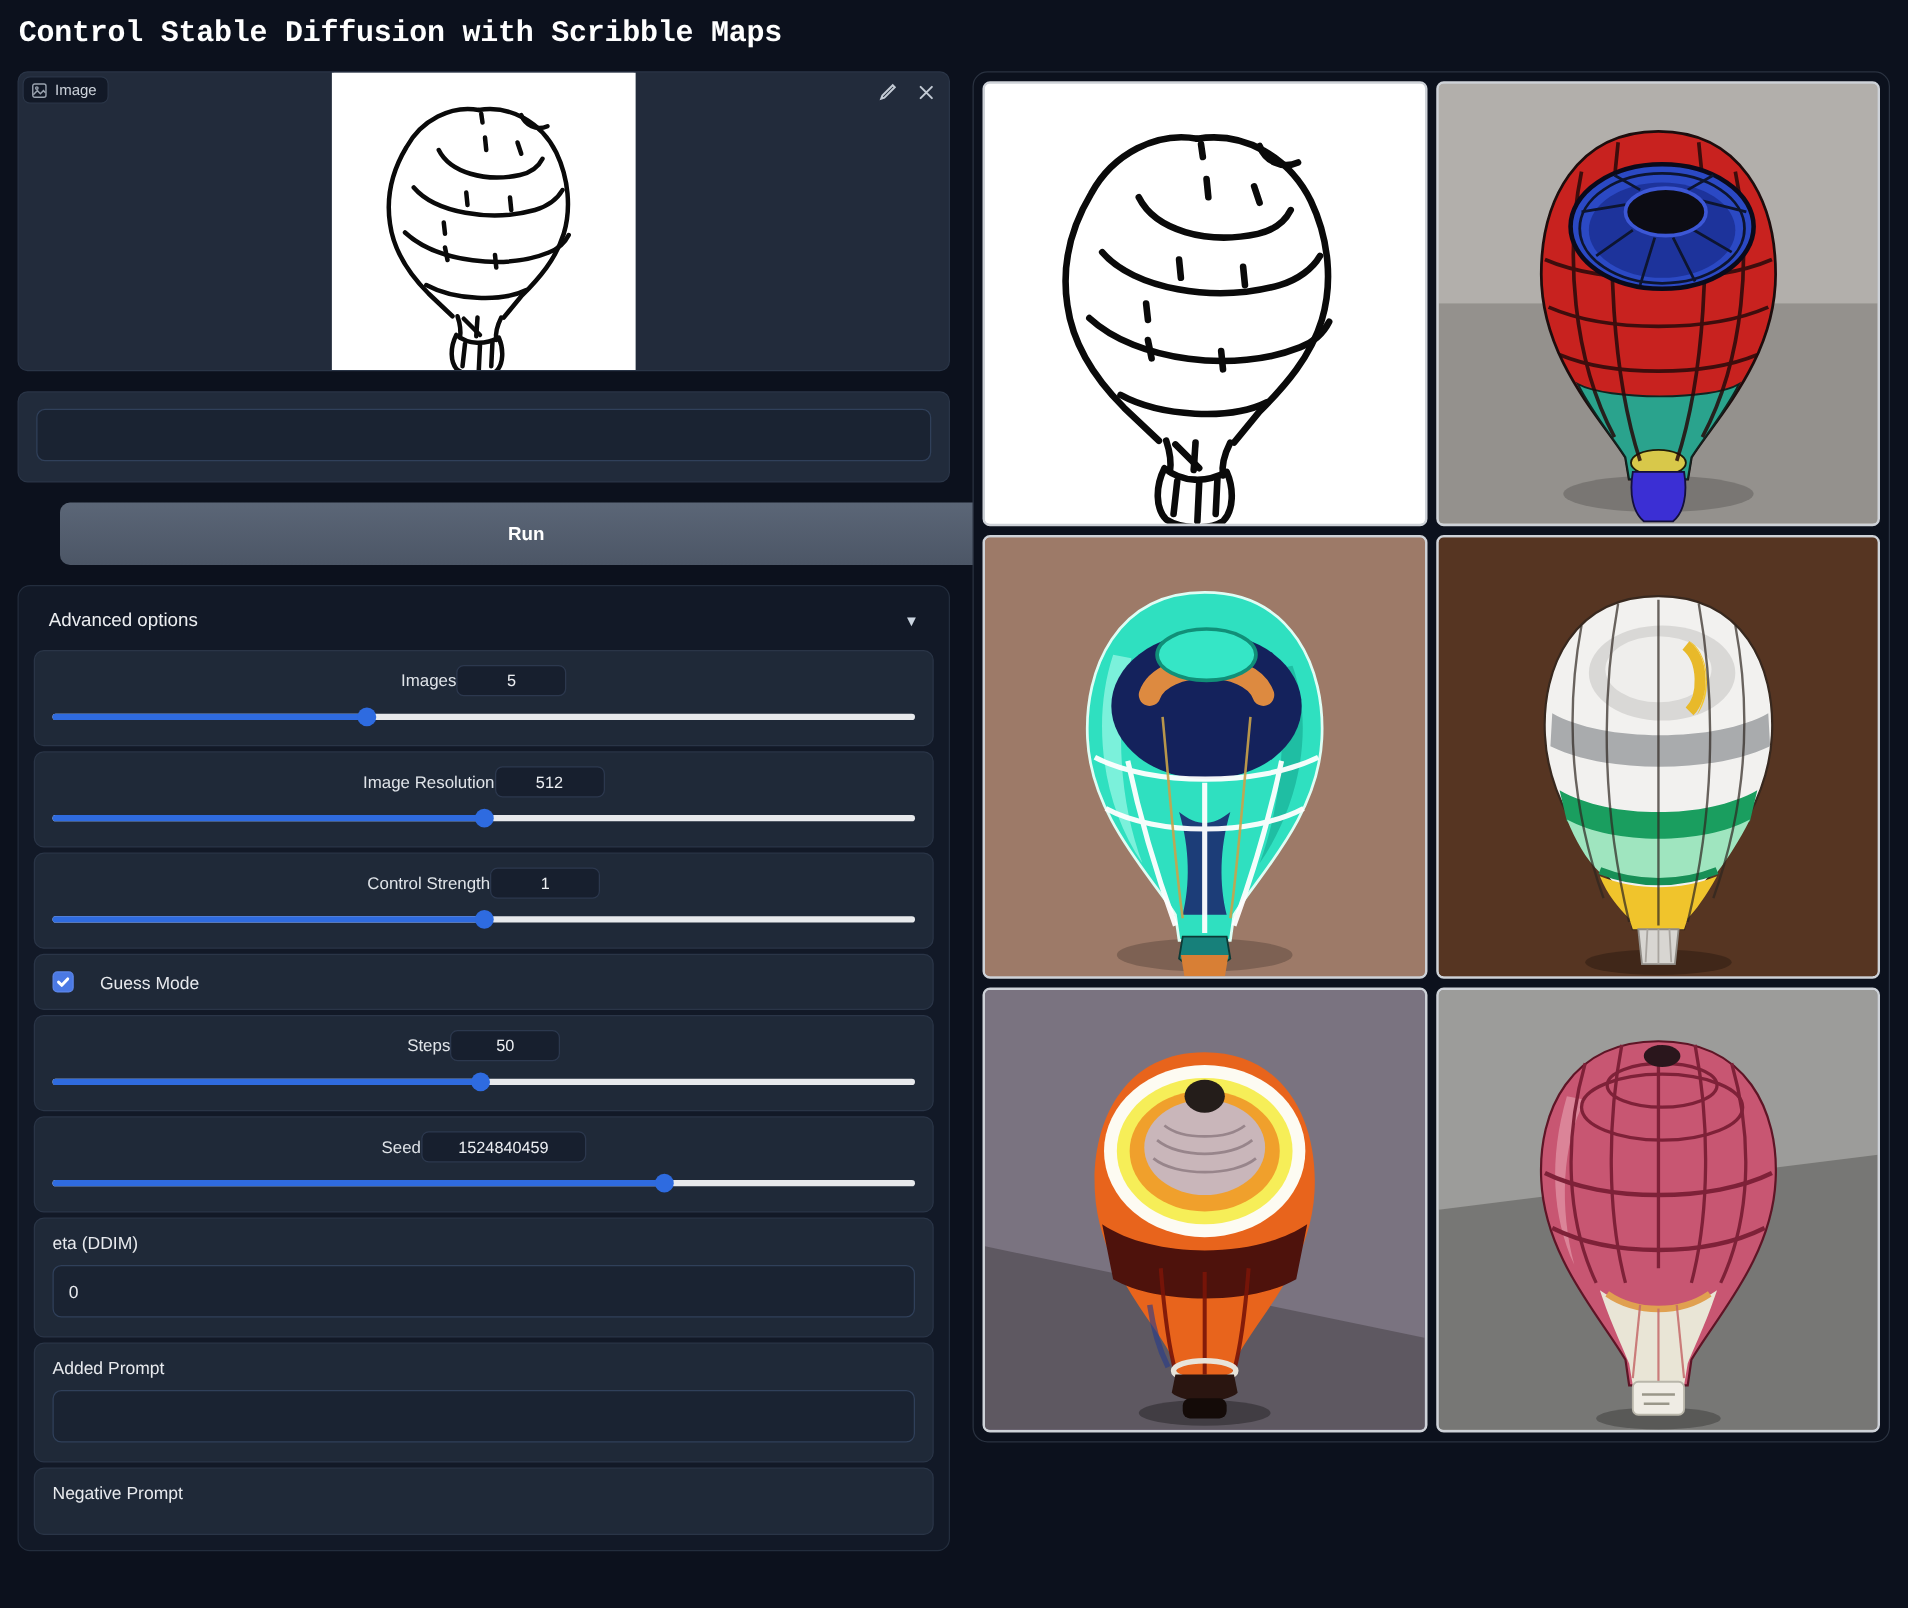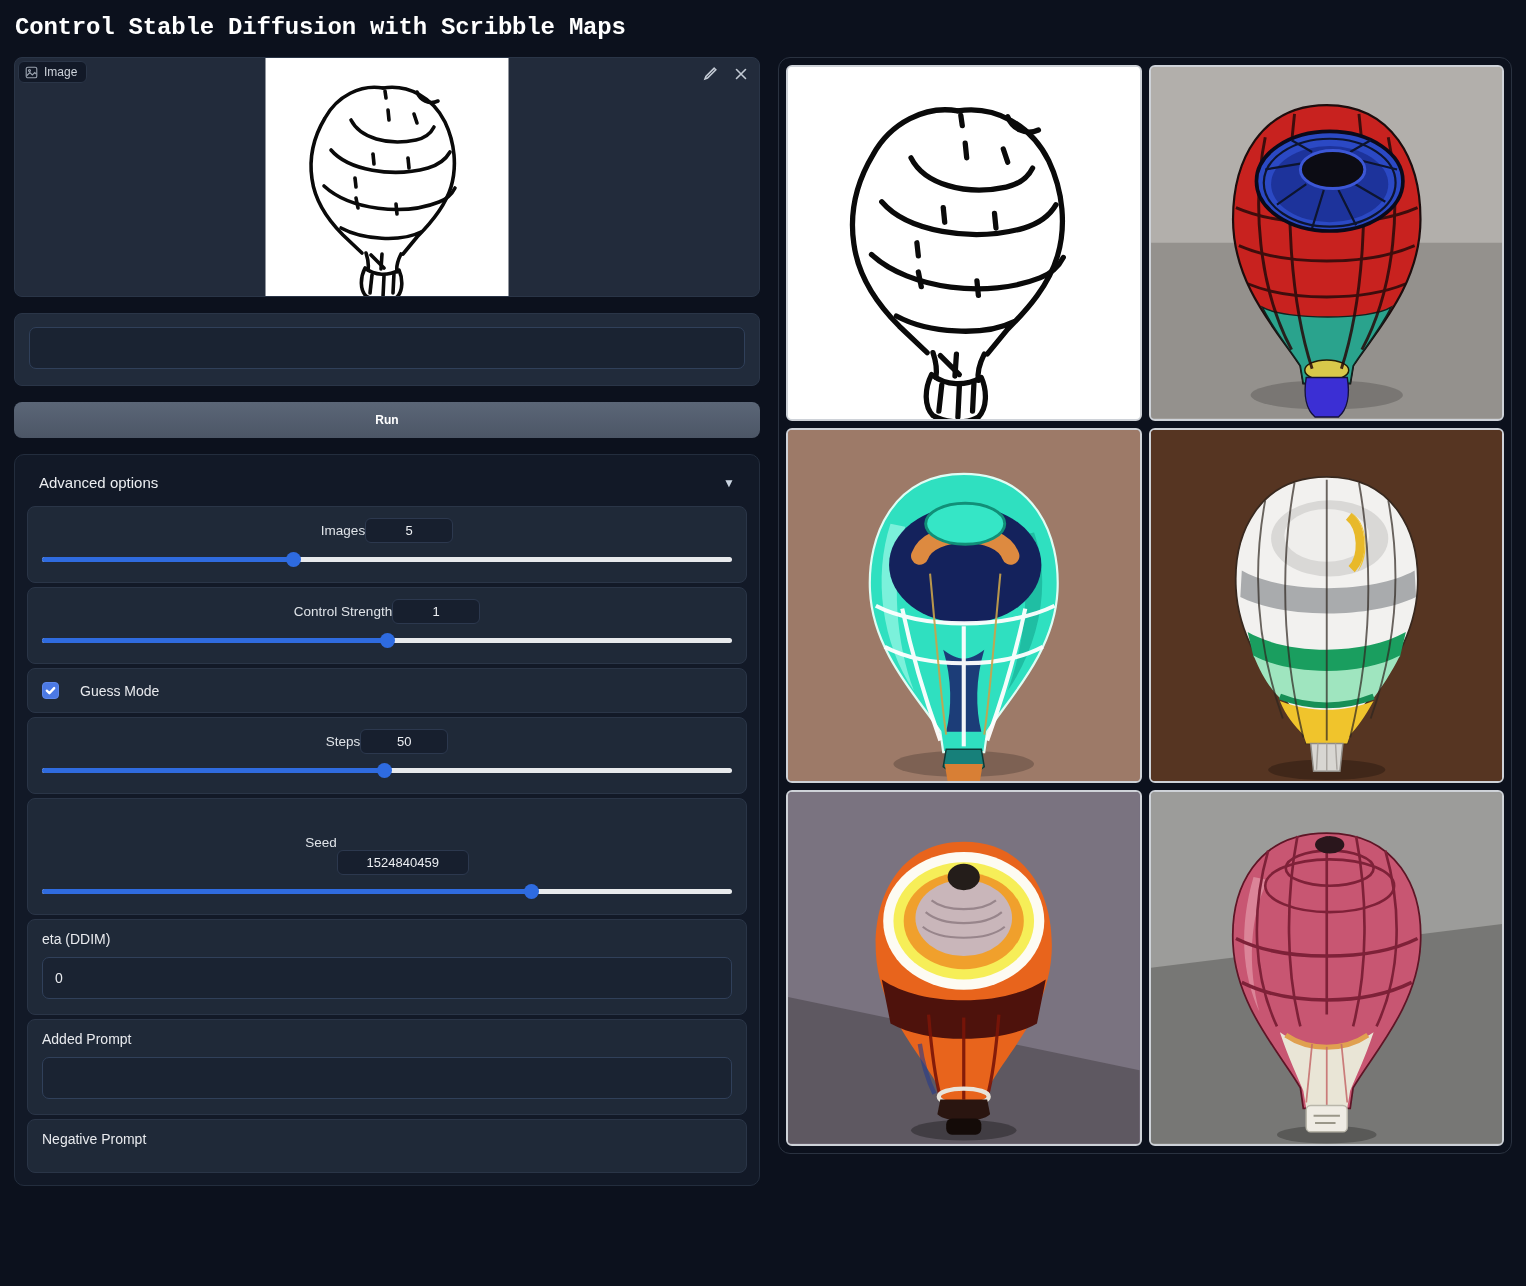--- a/index.html
+++ b/index.html
@@ -36,41 +36,42 @@
   .prompt-panel { background:#212b3b; border:1px solid #2a3547; border-radius:8px; padding:13px 14px 16px; margin-bottom:16px; }
   .field-label { font-size:14px; color:#e8eaee; margin-bottom:10px; display:block; }
   .textbox {
     width:100%; height:42px; background:#1a2332; border:1px solid #30405a;
     border-radius:7px; color:#e8eaee; font-size:14px; padding:0 12px;
     font-family:"Liberation Sans","DejaVu Sans",sans-serif; outline:none;
   }
 
   
   .run-btn {
-    width:100%; height:36px; border:none; border-radius:8px; cursor:pointer;
+    width:100%; height:50px; border:none; border-radius:8px; cursor:pointer;
     background:linear-gradient(#5b6677,#4c5666); color:#ffffff;
-    font-size:12px; font-weight:700; margin-bottom:16px;
+    font-size:15px; font-weight:700; margin-bottom:16px;
     font-family:"Liberation Sans","DejaVu Sans",sans-serif;
+    margin-left:34px;
   }
 
   
   .advanced { background:#121927; border:1px solid #232d3d; border-radius:10px; padding:12px; }
   .adv-header { display:flex; justify-content:space-between; align-items:center; padding:7px 12px 15px 12px; cursor:pointer; }
   .adv-header .adv-title { font-size:15px; color:#eceef1; }
   .adv-header .caret { font-size:12px; color:#cbd5e1; }
   .blocks { display:flex; flex-direction:column; gap:4px; }
   .block { background:#1f2938; border:1px solid #2a3547; border-radius:8px; padding:11px 14px 15px; }
   .srow { display:flex; justify-content:center; align-items:center; }
   .slabel { font-size:13.5px; color:#dfe3e8; }
   .numbox {
     width:88px; height:25px; background:#171f2e; border:1px solid #2c384e; border-radius:6px;
     color:#eceef2; font-size:13px; text-align:center; outline:none;
     font-family:"Liberation Sans","DejaVu Sans",sans-serif;
   }
-  .numbox.wide { width:132px;margin-top:40px; }
+  .numbox.wide { width:132px; }
   .slider { position:relative; height:15px; margin-top:9px; cursor:pointer; }
   .slider .track { position:absolute; top:5px; left:0; right:0; height:5px; background:#e7e9ec; border-radius:3px; }
   .slider .fill { position:absolute; top:5px; left:0; height:5px; background:#2f6bdf; border-radius:3px; }
   .slider .knob { position:absolute; top:0; width:15px; height:15px; border-radius:50%; background:#2e6be0; }
   .check-block { display:flex; align-items:center; gap:21px; padding:13px 14px; }
   .checkbox {
     width:17px; height:17px; border-radius:4px; background:#4b79e4; border:1px solid #5d87ea;
     display:flex; align-items:center; justify-content:center; cursor:pointer;
   }
   .checkbox svg { width:11px; height:11px; stroke:#ffffff; stroke-width:2.6; fill:none; stroke-linecap:round; stroke-linejoin:round; }
@@ -171,20 +172,31 @@
             <span class="slabel">Images</span>
             <input class="numbox" value="5" style="">
           </div>
           <div class="slider">
             <div class="track"></div>
               <div class="fill" style="width:36.4%"></div>
               <div class="knob" style="left:calc(36.4% - 7px)"></div>
           </div>
         </div>
 
+        <div class="block">
+          <div class="srow">
+            <span class="slabel">Image Resolution</span>
+            <input class="numbox" value="512" style="">
+          </div>
+          <div class="slider">
+            <div class="track"></div>
+              <div class="fill" style="width:50%"></div>
+              <div class="knob" style="left:calc(50% - 7px)"></div>
+          </div>
+        </div>
 
         <div class="block">
           <div class="srow">
             <span class="slabel">Control Strength</span>
             <input class="numbox" value="1" style="">
           </div>
           <div class="slider">
             <div class="track"></div>
               <div class="fill" style="width:50%"></div>
               <div class="knob" style="left:calc(50% - 7px)"></div>

